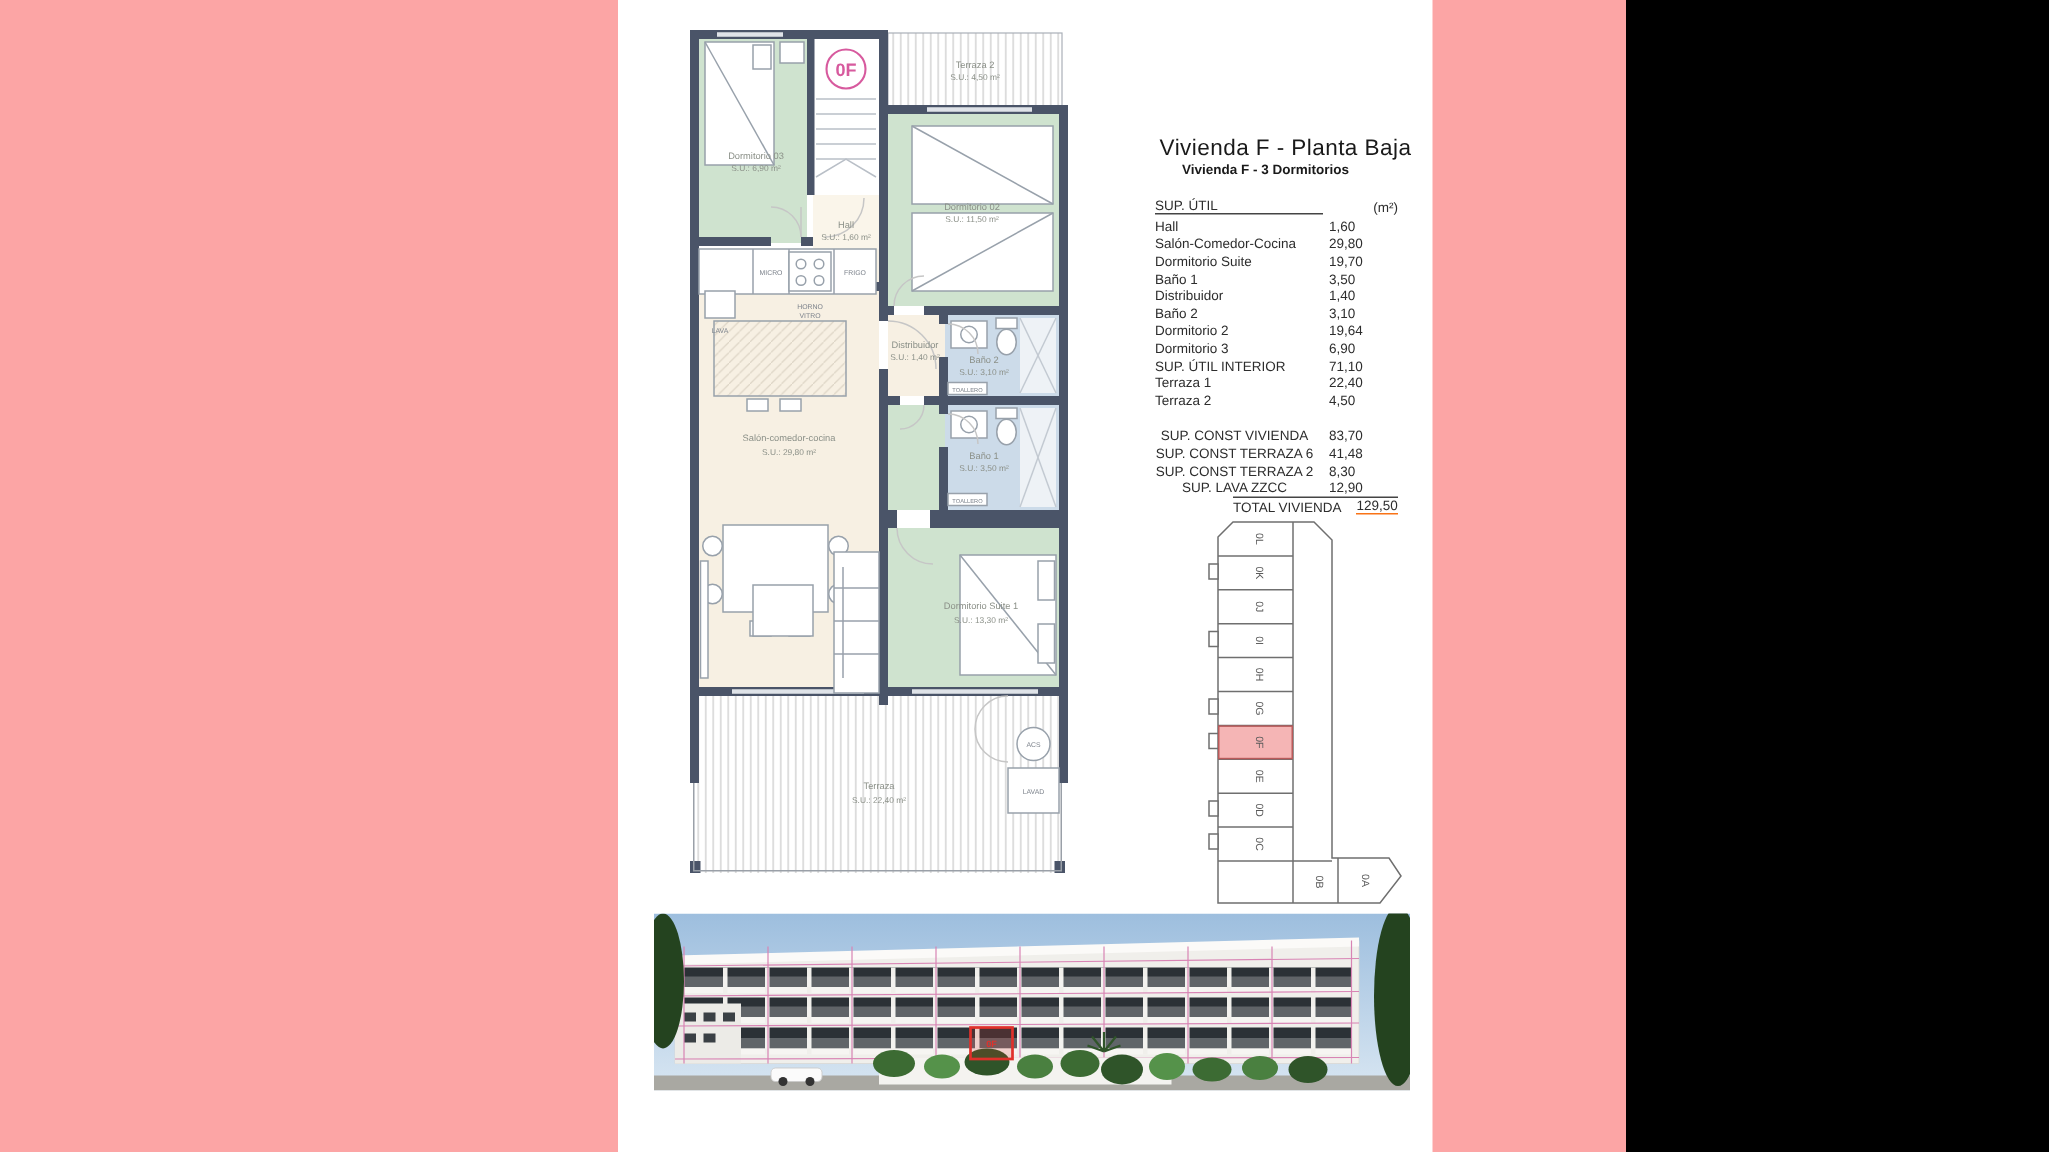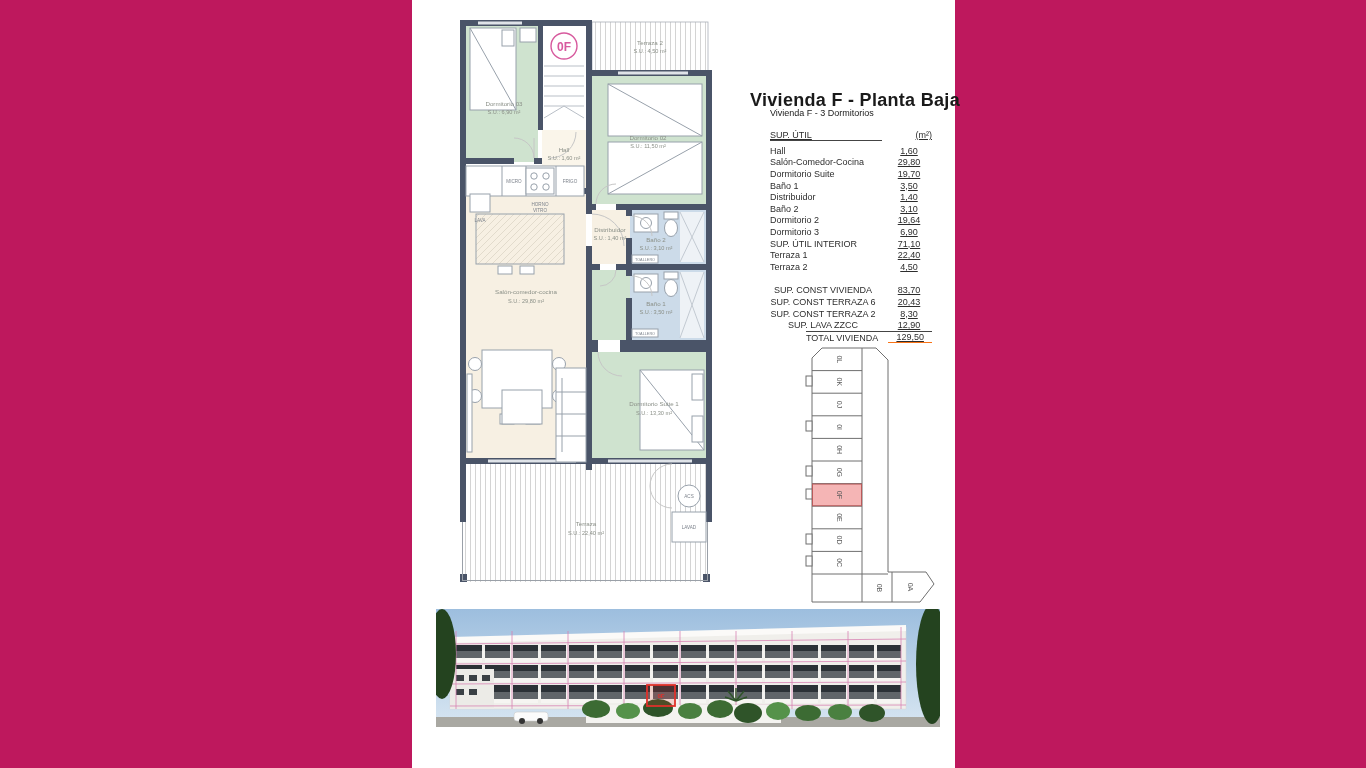--- a/index.html
+++ b/index.html
@@ -1,32 +1,32 @@
 <!DOCTYPE html>
 <html><head>
 <meta charset="utf-8">
 <style>
   html,body{margin:0;padding:0;background:#000;width:1366px;height:768px;overflow:hidden;
     font-family:"Liberation Sans",sans-serif;}
-  .stage{position:relative;width:1366px;height:768px;background:#be185d;}
+  .stage{position:relative;width:1084px;height:768px;background:#fca5a5;}
   .page{position:absolute;left:412px;top:0;width:543px;height:768px;background:#fff;}
   .abs{position:absolute;}
   
-  .doc-title{position:absolute;left:338px;top:90px;width:214px;text-align:left;
-    font-size:18px;font-weight:bold;color:#1a1a1a;letter-spacing:.3px;}
-  .doc-subtitle{position:absolute;left:358px;top:108px;font-size:9px;font-weight:normal;color:#1a1a1a;}
+  .doc-title{position:absolute;left:338px;top:90px;width:214px;text-align:center;
+    font-size:15px;font-weight:normal;color:#1a1a1a;letter-spacing:.3px;}
+  .doc-subtitle{position:absolute;left:376px;top:108px;font-size:9px;font-weight:bold;color:#1a1a1a;}
   .area-table{position:absolute;left:358px;top:130px;width:162px;font-size:9px;color:#2d2d2d;}
-  .t-head{display:flex;justify-content:space-between;align-items:flex-start;height:13px;margin-bottom:2px;text-decoration:underline;}
+  .t-head{display:flex;justify-content:space-between;align-items:flex-end;height:13px;margin-bottom:2px;}
   .t-head .hl{border-bottom:1px solid #444;width:112px;display:inline-block;}
   .t-row{display:flex;justify-content:space-between;height:11.6px;align-items:center;}
   .t-row .lbl{white-space:nowrap;}
-  .t-row .val{width:46px;text-align:center;text-decoration:underline;}
+  .t-row .val{width:46px;text-align:left;}
   .t-summary{margin-top:12px;}
   .t-summary .t-row .lbl{flex:1;text-align:center;margin-right:10px;}
-  .t-total{margin-left:36px;border-top:1px solid #444;}
+  .t-total{margin-left:52px;border-top:1px solid #444;}
   .t-total .val{border-bottom:1px solid #f97316;}
   svg text{font-family:"Liberation Sans",sans-serif;}
   .room-name{fill:#8b9088;font-size:6.2px;}
   .room-area{fill:#8b9088;font-size:5.6px;}
   .appl{fill:#7d838c;font-size:4.6px;}
   .tiny{fill:#7d838c;font-size:3.8px;}
   .badge-txt{fill:#d75a9e;font-size:12px;font-weight:bold;}
   .kp-lbl{fill:#5a5a5a;font-size:7px;}
 </style>
 </head>
@@ -291,21 +291,21 @@
           <span class="val">4,50</span>
         </div>
 
       <div class="t-summary">
         <div class="t-row">
             <span class="lbl">SUP. CONST VIVIENDA</span>
             <span class="val">83,70</span>
           </div>
         <div class="t-row">
             <span class="lbl">SUP. CONST TERRAZA 6</span>
-            <span class="val">20,43</span>
+            <span class="val">41,48</span>
           </div>
         <div class="t-row">
             <span class="lbl">SUP. CONST TERRAZA 2</span>
             <span class="val">8,30</span>
           </div>
         <div class="t-row">
             <span class="lbl">SUP. LAVA ZZCC</span>
             <span class="val">12,90</span>
           </div>
         <div class="t-row t-total">

